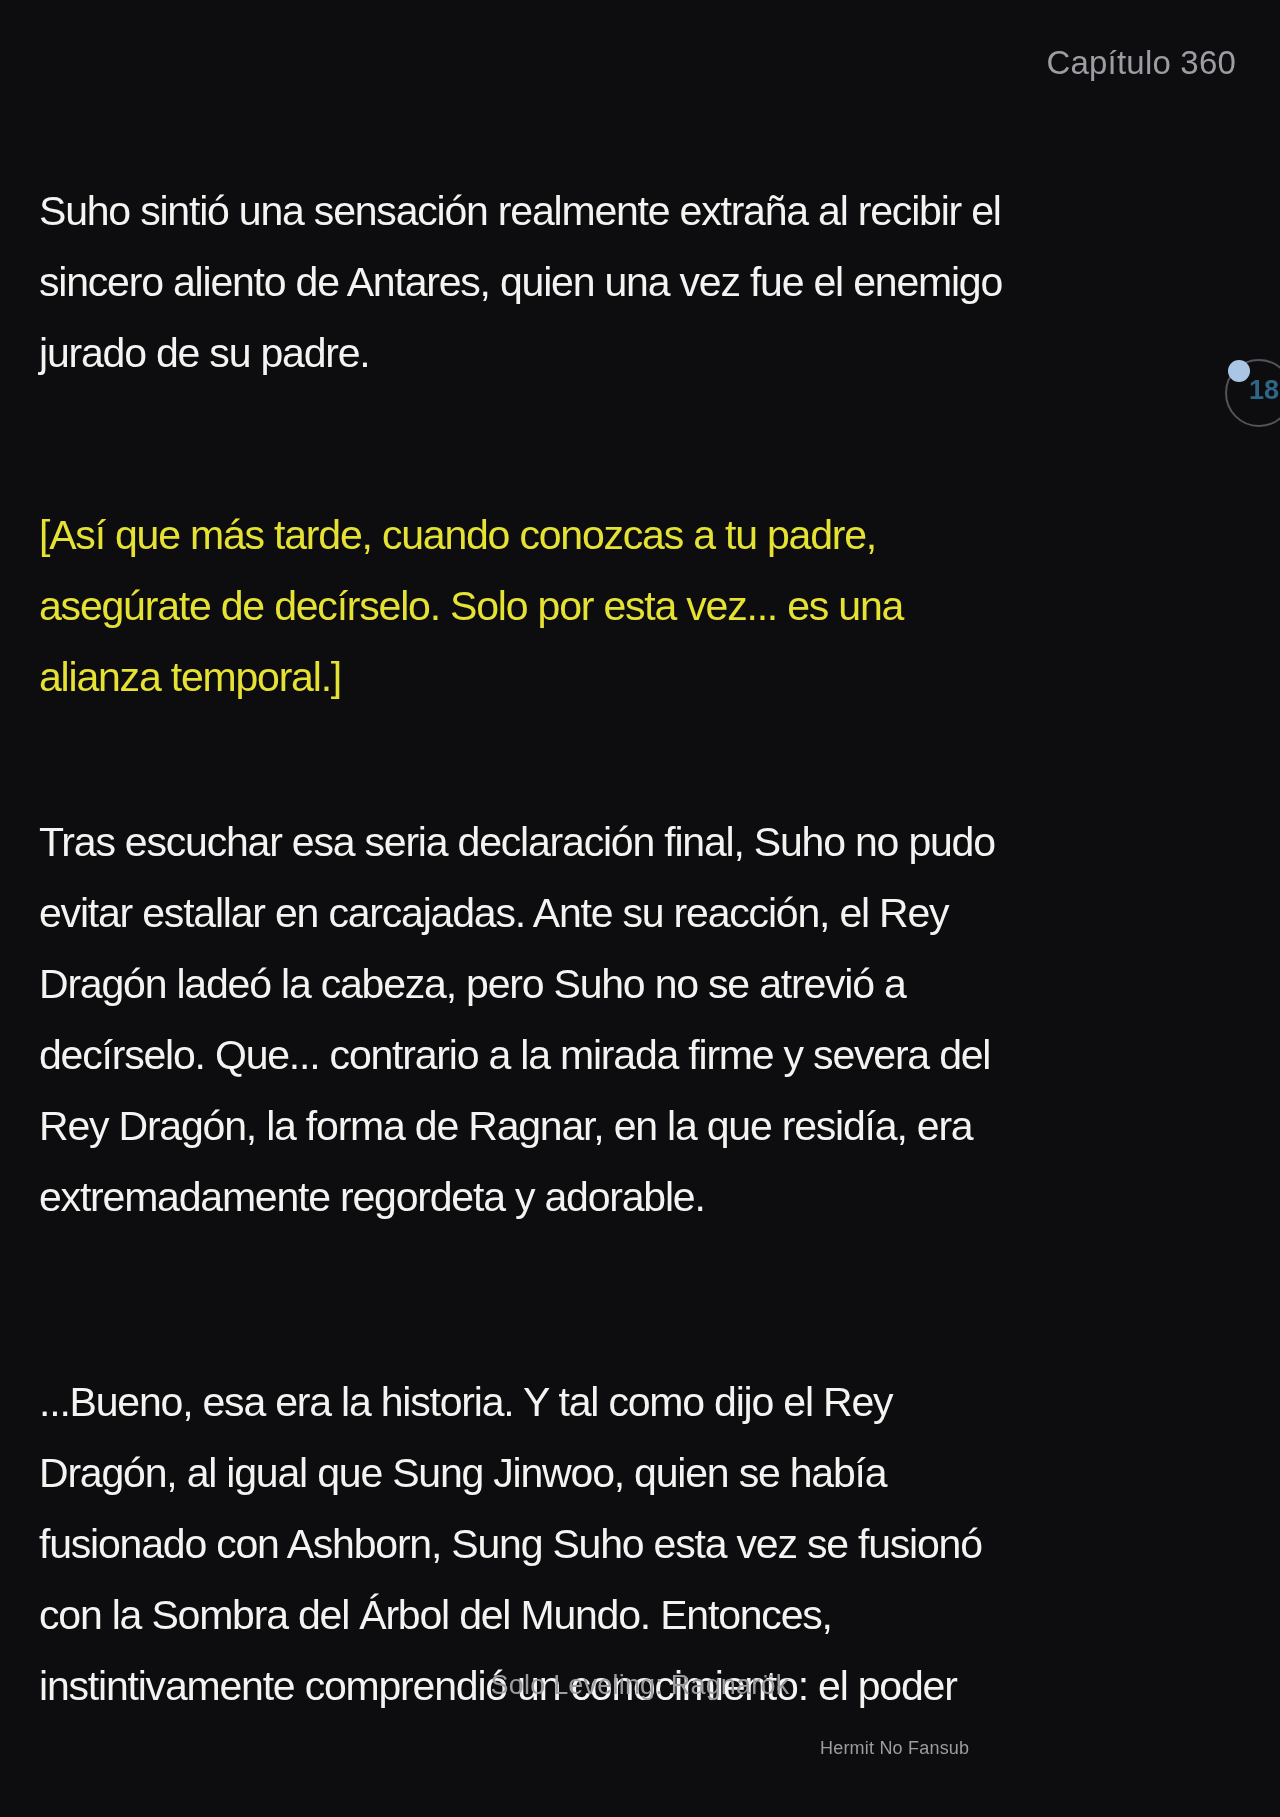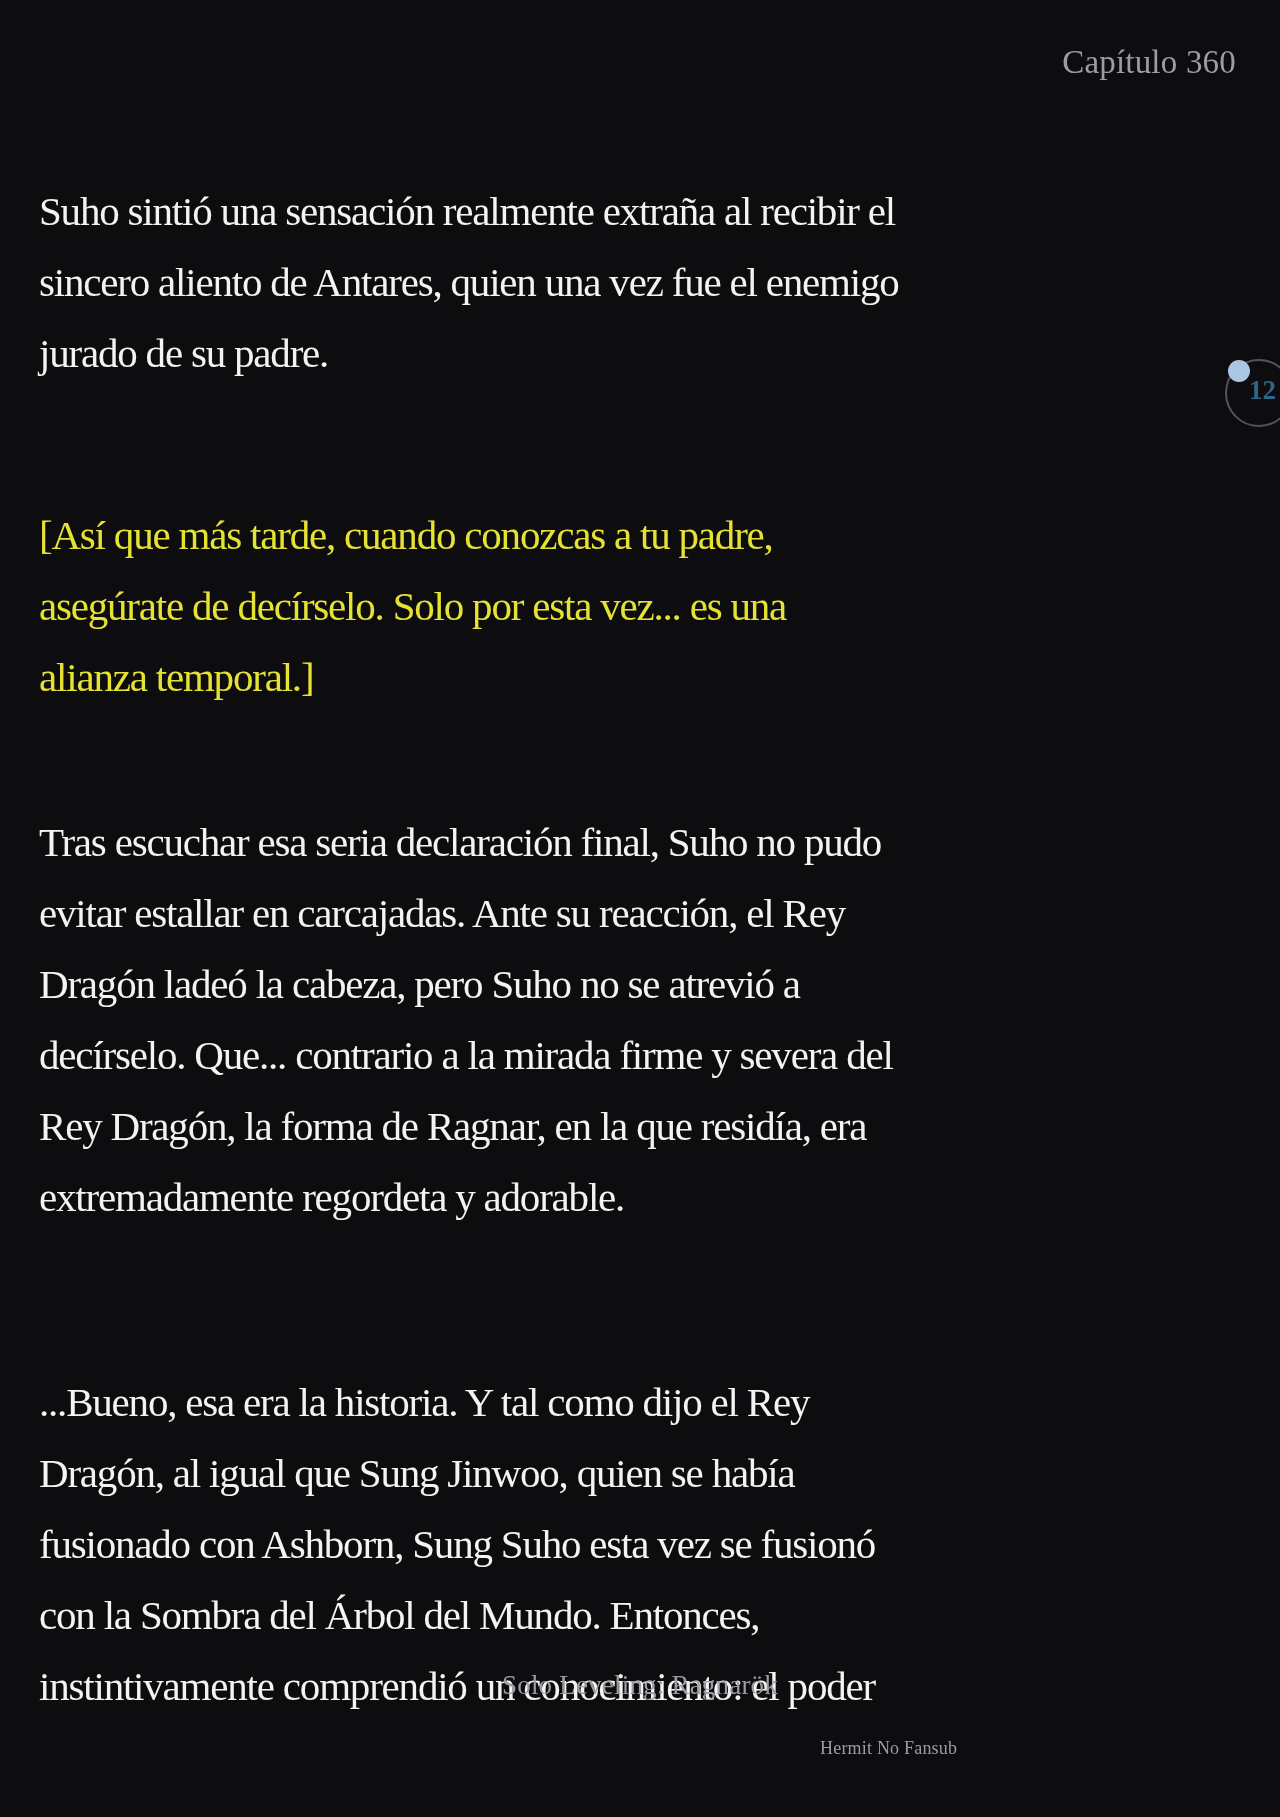--- a/index.html
+++ b/index.html
@@ -6,21 +6,21 @@
     margin: 0;
     padding: 0;
     background: #0d0c0f;
   }
   .page {
     position: relative;
     width: 1280px;
     height: 1817px;
     background: var(--page-bg, #0d0c0f);
     overflow: hidden;
-    font-family: Liberation Serif, serif;
+    font-family: Liberation Sans, sans-serif;
   }
   .chapter-header {
     position: absolute;
     top: 44px;
     right: 44px;
     color: var(--muted-text, #9c9da2);
     font-size: 33px;
     letter-spacing: 0.2px;
   }
   .para {
@@ -104,21 +104,21 @@
     <span>Capítulo 360</span>
   </div>
 
   <p class="para p1">Suho sintió una sensación realmente extraña al recibir el
 sincero aliento de Antares, quien una vez fue el enemigo
 jurado de su padre.</p>
 
   <div class="comment-bubble">
     <span class="bubble-ring"></span>
     <span class="bubble-dot"></span>
-    <span class="bubble-count">12</span>
+    <span class="bubble-count">18</span>
   </div>
 
   <p class="para highlight p2">[Así que más tarde, cuando conozcas a tu padre,
 asegúrate de decírselo. Solo por esta vez... es una
 alianza temporal.]</p>
 
   <p class="para p3">Tras escuchar esa seria declaración final, Suho no pudo
 evitar estallar en carcajadas. Ante su reacción, el Rey
 Dragón ladeó la cabeza, pero Suho no se atrevió a
 decírselo. Que... contrario a la mirada firme y severa del

